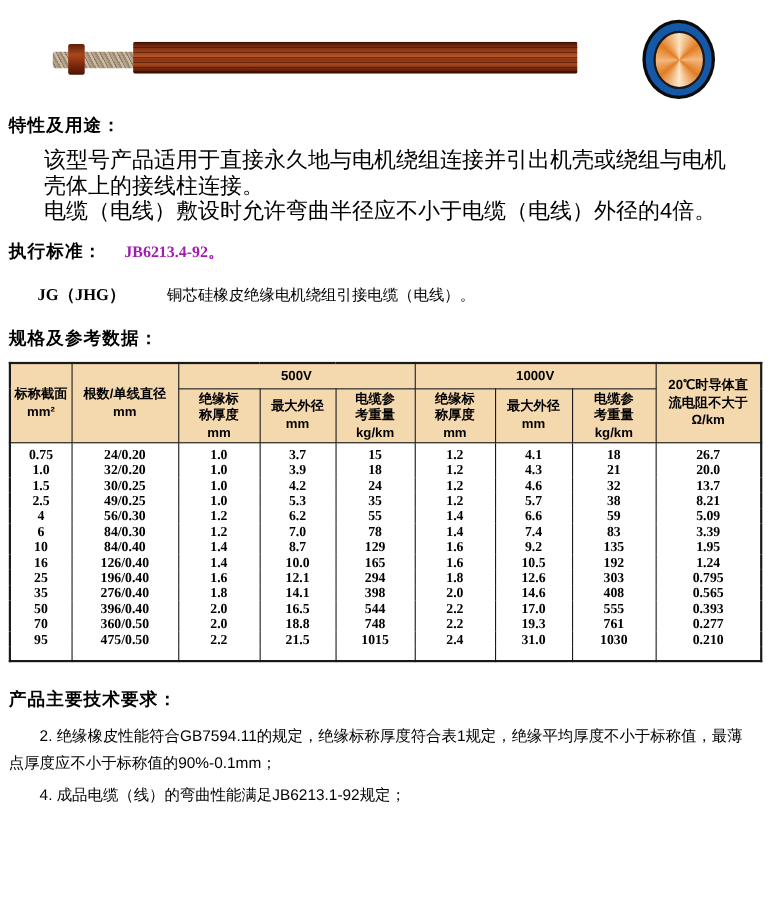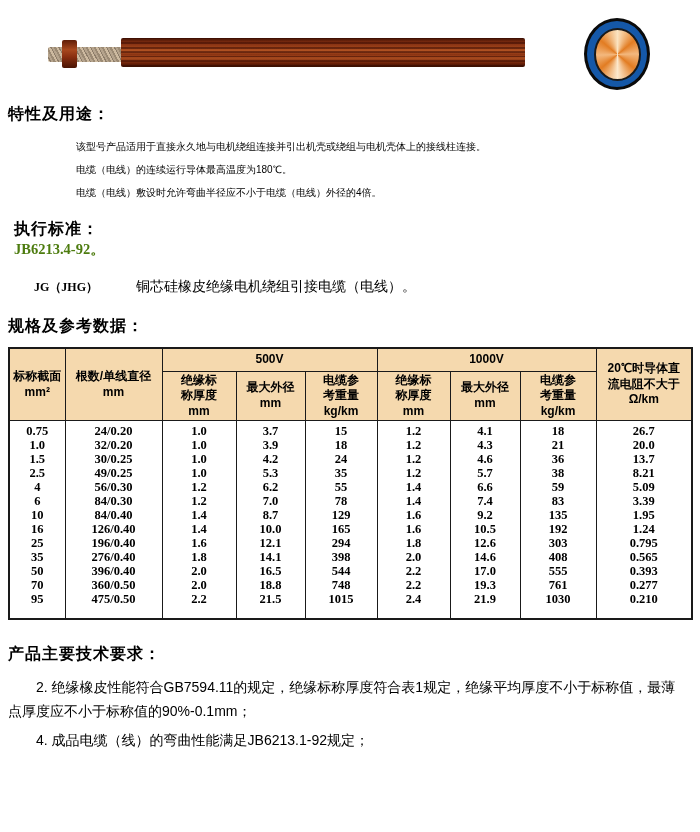--- a/index.html
+++ b/index.html
@@ -51,30 +51,30 @@
       #fce8cc 180deg, #e27c22 230deg, #f3b87e 268deg, #e27c22 310deg, #fbe3c0 360deg);
   }
 
   
   .sec-heading {
     font-size: 16px; font-weight: bold; letter-spacing: 1px;
     color: #000;
   }
   .h-features { margin: 10px 0 10px 0; }
   .para-block { padding-left: 32px; }
-  .para-line { font-size: 10px; line-height: 23px; color: #000; margin-left: 36px; }
-
-  .standard-line { display: flex; align-items: baseline; margin-top: 15px; flex-direction: column; }
+  .para-line { font-size: 20px; line-height: 23px; color: #000; }
+
+  .standard-line { display: flex; align-items: baseline; margin-top: 15px; }
   .standard-value {
     font-family: "Liberation Serif", serif; font-weight: bold;
-    font-size: 14.5px; margin-left: 6px; color: #4d7c0f;
+    font-size: 14.5px; margin-left: 20px; color: #a21caf;
   }
   .h-model { margin-top: 17px; }
   .model-line { margin-top: 19px; padding-left: 26px; font-size: 14px; color: #000; }
-  .model-code { font-family: "Liberation Serif", serif; font-weight: bold; font-size: 12px; }
+  .model-code { font-family: "Liberation Serif", serif; font-weight: bold; font-size: 15px; }
   .model-desc { margin-left: 34px; }
   .h-specs { margin-top: 20px; }
 
   
   .spec-table {
     width: 683px; margin-top: 10px;
     border-collapse: collapse; table-layout: fixed;
     border: 2px solid #1a1a1a;
   }
   .spec-table th {
@@ -113,21 +113,20 @@
     <div class="sleeve"></div>
     <div class="cable-body"></div>
     <div class="cross-section">
       <div class="copper-core"></div>
     </div>
   </div>
 
   <div class="sec-heading h-features">特性及用途：</div>
   <div class="para-block">
       <div class="para-line">该型号产品适用于直接永久地与电机绕组连接并引出机壳或绕组与电机壳体上的接线柱连接。</div>
-      <div class="para-line">电缆（电线）的连续运行导体最高温度为180℃。</div>
       <div class="para-line">电缆（电线）敷设时允许弯曲半径应不小于电缆（电线）外径的4倍。</div>
     </div>
 
   <div class="standard-line">
     <span class="sec-heading">执行标准：</span>
     <span class="standard-value">JB6213.4-92。</span>
   </div>
 
   <div class="model-line">
     <span class="model-code">JG（JHG）</span>
@@ -203,21 +202,21 @@
           <td>20.0</td>
         </tr>
         <tr>
           <td>1.5</td>
           <td>30/0.25</td>
           <td>1.0</td>
           <td>4.2</td>
           <td>24</td>
           <td>1.2</td>
           <td>4.6</td>
-          <td>36</td>
+          <td>32</td>
           <td>13.7</td>
         </tr>
         <tr>
           <td>2.5</td>
           <td>49/0.25</td>
           <td>1.0</td>
           <td>5.3</td>
           <td>35</td>
           <td>1.2</td>
           <td>5.7</td>
@@ -312,21 +311,21 @@
           <td>761</td>
           <td>0.277</td>
         </tr>
         <tr>
           <td>95</td>
           <td>475/0.50</td>
           <td>2.2</td>
           <td>21.5</td>
           <td>1015</td>
           <td>2.4</td>
-          <td>21.9</td>
+          <td>31.0</td>
           <td>1030</td>
           <td>0.210</td>
         </tr>
         <tr class="spacer-row">
           <td></td>
           <td></td>
           <td></td>
           <td></td>
           <td></td>
           <td></td>

